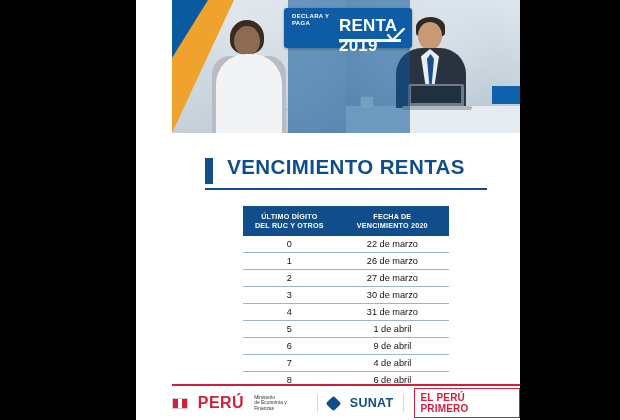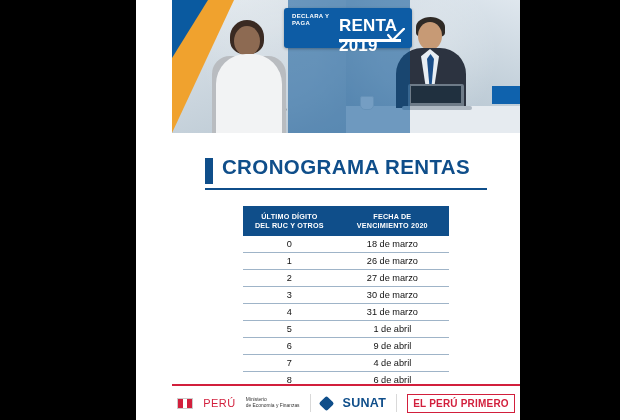--- a/index.html
+++ b/index.html
@@ -232,21 +232,21 @@
     background: #ffffff;
     border-top: 2px solid #d21f3c;
     display: flex; align-items: center; justify-content: center; gap: 10px;
   }
   .foot-flag {
     width: 16px; height: 11px;
     background: linear-gradient(to right, #d21f3c 0 33%, #ffffff 33% 66%, #d21f3c 66% 100%);
     border: .5px solid #ccc;
   }
   .foot-peru {
-    color: #d21f3c; font-size: 11px; font-weight: normal; letter-spacing: .5px;
+    color: #d21f3c; font-size: 16px; font-weight: bold; letter-spacing: .5px;
   }
   .foot-min {
     font-size: 4.9px; color: #333; line-height: 5.6px; text-align: left;
   }
   .sunat-logo { display: flex; align-items: center; gap: 11px; }
   .sunat-mark {
     width: 11px; height: 11px; background: #0f4e8a; border-radius: 2px;
     transform: rotate(45deg);
   }
   .sunat-text { color: #0f4e8a; font-size: 12.5px; font-weight: bold; letter-spacing: .3px; }
@@ -302,41 +302,41 @@
         <div class="badge-underline"></div>
         <svg class="badge-check" viewBox="0 0 20 16">
           <path d="M1 8 L6 14 L19 1" fill="none" stroke="#ffffff" stroke-width="2.6" stroke-linecap="round" stroke-linejoin="round"></path>
         </svg>
       </div>
 
     </div>
 
     <div class="title-wrap">
       <div class="title-accent"></div>
-      <div class="title">CRONOGRAMA RENTAS</div>
+      <div class="title">VENCIMIENTO RENTAS</div>
       <div class="title-rule"></div>
     </div>
 
     <table class="table">
       <thead>
         <tr>
           <th>
             <span>ÚLTIMO DÍGITO</span><br>
             <span>DEL RUC Y OTROS</span>
           </th>
           <th>
             <span>FECHA DE</span><br>
             <span>VENCIMIENTO 2020</span>
           </th>
         </tr>
       </thead>
       <tbody id="table-body">
           <tr>
             <td>0</td>
-            <td>18 de marzo</td>
+            <td>22 de marzo</td>
           </tr>
           <tr>
             <td>1</td>
             <td>26 de marzo</td>
           </tr>
           <tr>
             <td>2</td>
             <td>27 de marzo</td>
           </tr>
           <tr>

